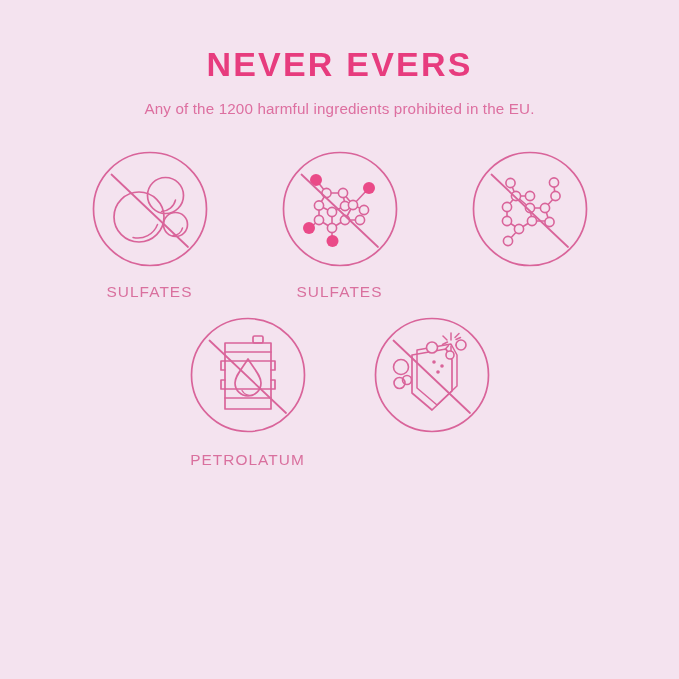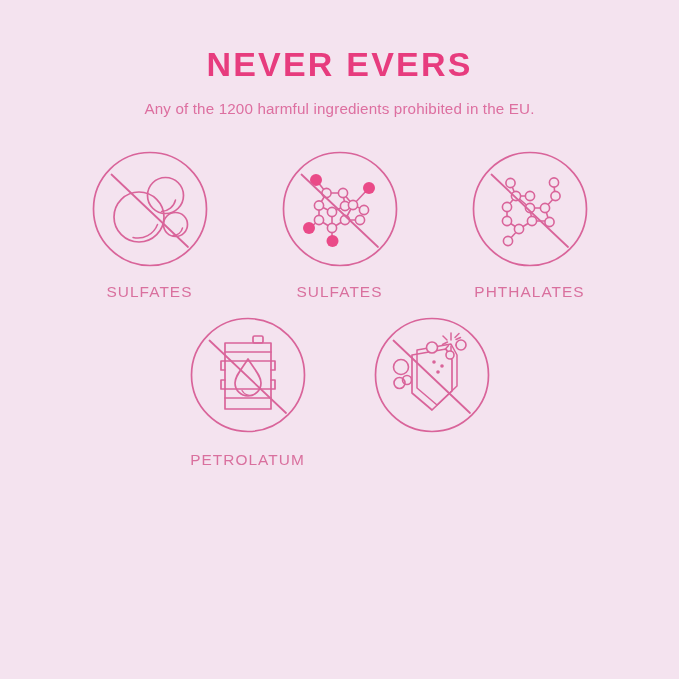--- a/index.html
+++ b/index.html
@@ -201,21 +201,20 @@
                 <circle cx="39" cy="93" r="4.6"></circle>
                 <circle cx="76" cy="60" r="4.6"></circle>
                 <circle cx="80.5" cy="74" r="4.6"></circle>
                 <circle cx="86.5" cy="48" r="4.6"></circle>
                 <circle cx="85" cy="34.5" r="4.6"></circle>
               </g>
               <path d="M22.5 26.5 L99 99" stroke-width="1.8"></path>
             </g>
           </svg>
         </span>
-        <div class="item-label">PHTHALATES</div>
       </div>
 
     </div>
 
     <div class="row row-2">
 
       <div class="item">
         <span class="icon-wrap">
           <svg viewBox="0 0 122 122" fill="none" xmlns="http://www.w3.org/2000/svg">
             <g stroke="#d9649a" stroke-width="1.7" fill="none" stroke-linecap="round" stroke-linejoin="round">

